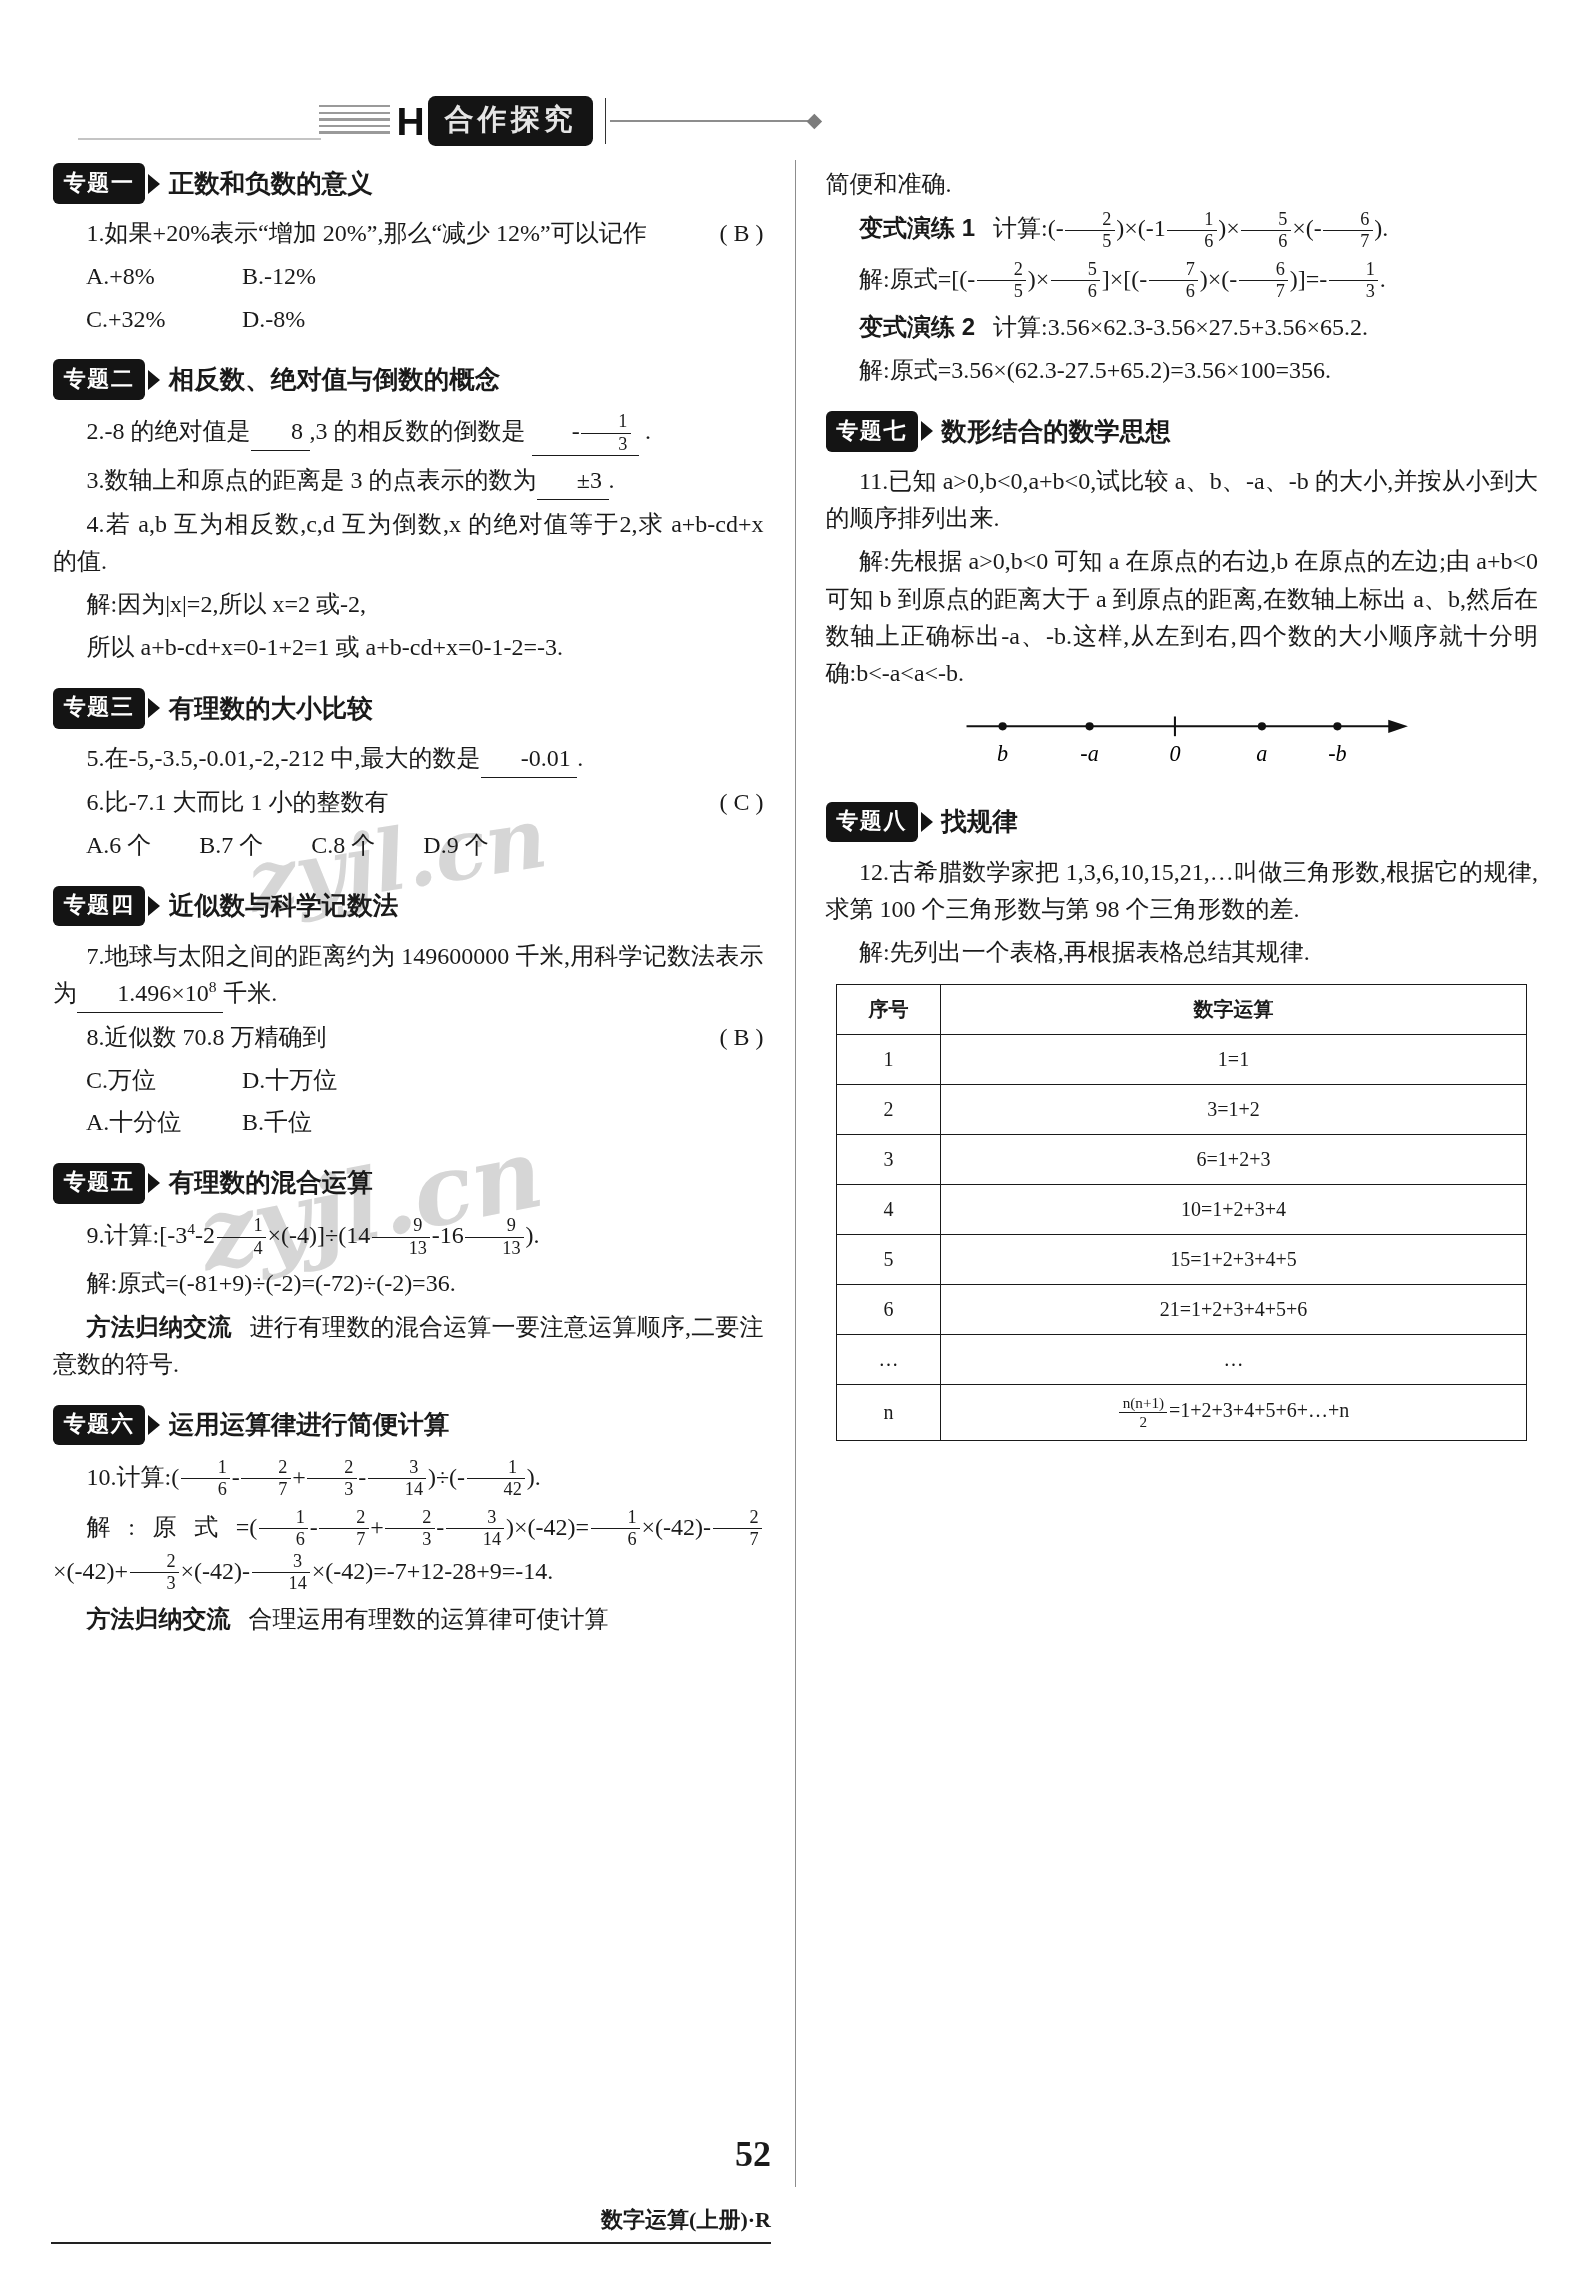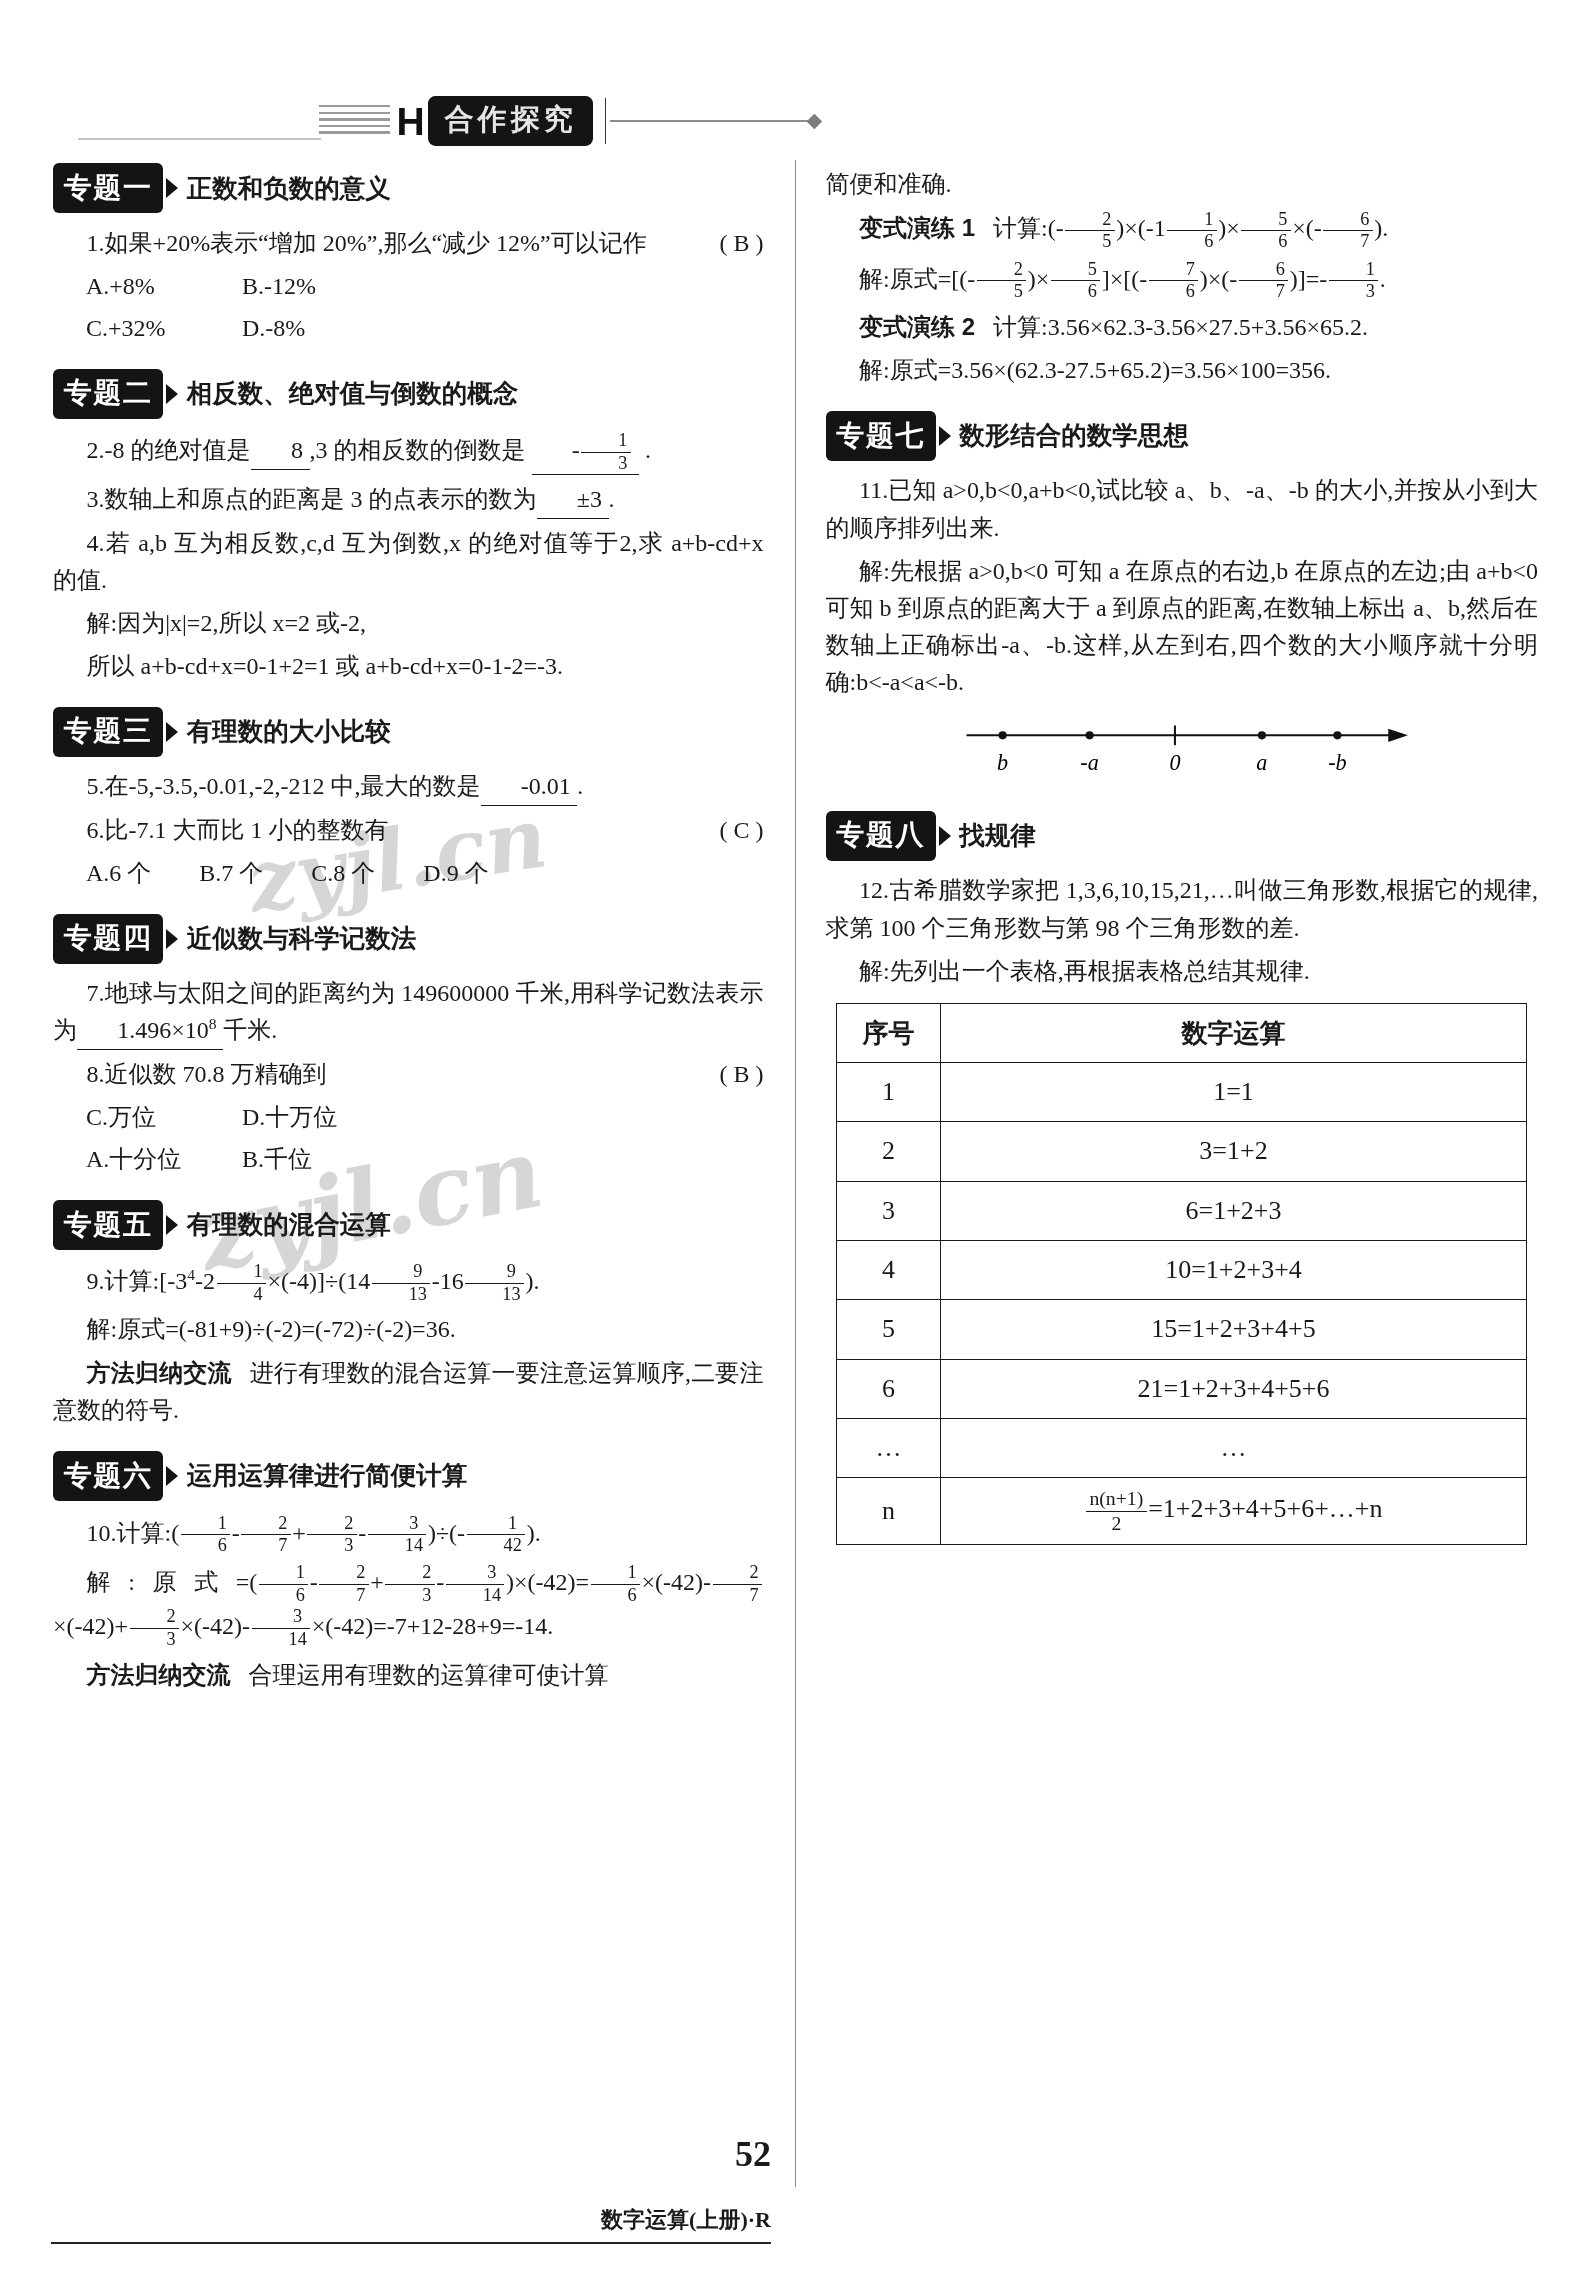--- a/index.html
+++ b/index.html
@@ -19,42 +19,42 @@
   .h-rule { flex:1; height:2.5px; background:#8d8d8d; position:relative; margin-left:3.3px; }
   .h-diamond { position:absolute; right:-3.3px; top:-4.1px; width:10.7px; height:10.7px; background:#7c7c7c; transform:rotate(45deg); }
   
   .columns { position:absolute; top:160px; left:53px; width:1485px; display:flex; align-items:stretch; }
   .col { font-size:24px; line-height:1.55; text-align:justify; }
   .col-left { width:743px; padding-right:31px; border-right:1.6px solid #8d8d8d; min-height:2027px; }
   .col-right { width:743px; padding-left:30px; }
   
   .sec-head { display:flex; align-items:center; margin:21.4px 0 11.5px; }
   .sec-head:first-child { margin-top:3.3px; }
-  .badge { background:#141414; color:#fff; border-radius:5.8px; padding:2.5px 10.7px 4.1px; font-size:28px; font-weight:bold; font-family:"Liberation Sans","DejaVu Sans",sans-serif; letter-spacing:1.6px; }
+  .badge { background:#141414; color:#fff; border-radius:5.8px; padding:2.5px 10.7px 4.1px; font-size:22px; font-weight:bold; font-family:"Liberation Sans","DejaVu Sans",sans-serif; letter-spacing:1.6px; }
   .badge-arrow { width:0; height:0; border-left:12.3px solid #141414; border-top:10px solid transparent; border-bottom:10px solid transparent; margin:0 8.2px 0 3.3px; }
   .sec-title { font-size:25.5px; font-weight:bold; font-family:"Liberation Sans","DejaVu Sans",sans-serif; }
   
   .para { margin:5.8px 0; }
   .indent { text-indent:1.4em; }
   .hei { font-family:"Liberation Sans","DejaVu Sans",sans-serif; font-weight:bold; }
   .method-label { margin-right:18px; }
   .ans { float:right; }
   .opts { display:flex; padding-left:33px; margin:5px 0; }
   .opts .opt:first-child { width:156px; }
   .blank { display:inline-block; min-width:59px; text-align:center; border-bottom:1.6px solid #1a1a1a; padding:0 6.6px; }
   .frac { display:inline-flex; flex-direction:column; vertical-align:middle; text-align:center; font-size:0.76em; line-height:1.18; margin:0 1.6px; }
   .frac .fn { border-bottom:1.6px solid currentColor; padding:0 3.3px; }
   .frac .fd { padding:0 3.3px; }
   sup { font-size:0.65em; }
   
   .numberline-wrap { width:461px; margin:13px auto 5px; }
   .nl-label { font-size:27px; font-style:italic; font-family:"Liberation Serif","DejaVu Serif",serif; }
   
   .pattern-table { border-collapse:collapse; width:97%; margin:13px auto 0; }
-  .pattern-table th, .pattern-table td { border:1.6px solid #1a1a1a; text-align:center; padding:9px 6.6px; font-size:26px; }
+  .pattern-table th, .pattern-table td { border:1.6px solid #1a1a1a; text-align:center; padding:9px 6.6px; font-size:20px; }
   .pattern-table th { font-family:"Liberation Sans","DejaVu Sans",sans-serif; font-weight:bold; }
   .pattern-table .col-idx { width:15%; }
   
   .footer { position:absolute; left:51px; bottom:51px; width:720px; border-bottom:2.5px solid #222; display:flex; align-items:flex-end; gap:33px; padding:0 0 1.6px 10px;flex-direction:column; }
   .page-num { font-size:36px; font-weight:bold; line-height:1; }
   .book-label { font-size:22px; font-weight:bold; padding-bottom:5.8px; }
   
   .watermark { position:absolute; color:#bdbdbd; opacity:0.62; font-style:italic; font-weight:bold; font-family:"DejaVu Serif",serif; pointer-events:none; white-space:nowrap; }
   .wm1 { left:247px; top:810px; font-size:84px; transform:rotate(-9deg); }
   .wm2 { left:197px; top:1147px; font-size:97px; transform:rotate(-11deg); }

